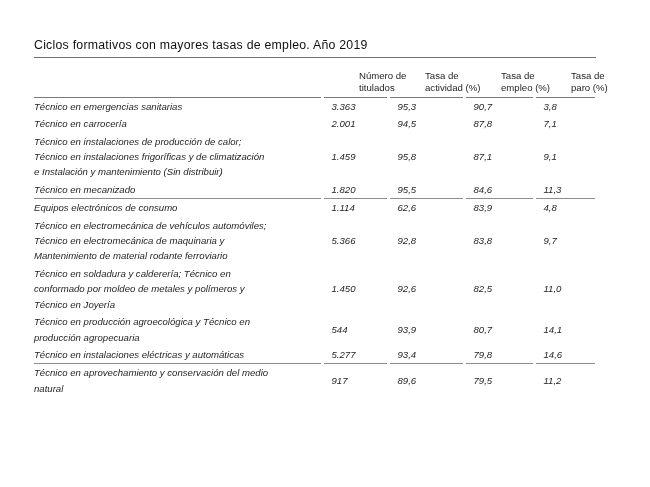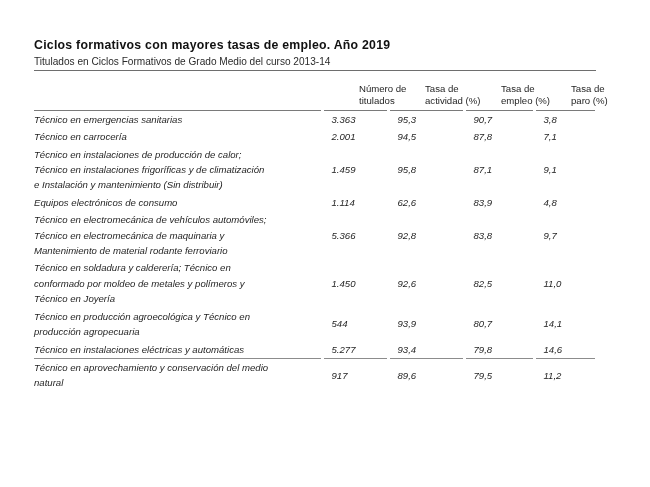--- a/index.html
+++ b/index.html
@@ -25,21 +25,21 @@
   .content {
     position: absolute;
     left: 34px;
     top: 38px;
     width: 562px;
   }
 
   
   .doc-title {
     font-size: 12.3px;
-    font-weight: bold;
+    font-weight: normal;
     color: #111111;
     letter-spacing: 0.25px;
     line-height: 15px;
     margin: 0 0 2px 0;
     white-space: nowrap;
   }
   .doc-subtitle-wrap {
     position: relative;
     padding-bottom: 3px;
     margin-bottom: 0px;
@@ -131,21 +131,20 @@
 </style>
 </head>
 <body>
 
 <div class="page">
   <div class="content">
 
     <h1 class="doc-title">Ciclos formativos con mayores tasas de empleo. Año 2019</h1>
 
     <div class="doc-subtitle-wrap">
-      <p class="doc-subtitle">Titulados en Ciclos Formativos de Grado Medio del curso 2013-14</p>
       <div class="subtitle-rule"></div>
     </div>
 
     <table class="data-table">
       <colgroup>
         <col class="c-label">
         <col class="c-num">
         <col class="c-act">
         <col class="c-emp">
         <col class="c-paro">
@@ -194,20 +193,29 @@
             <td class="label">
               <span class="ln">Técnico en instalaciones de producción de calor;</span>
               <span class="ln">Técnico en instalaciones frigoríficas y de climatización</span>
               <span class="ln">e Instalación y mantenimiento (Sin distribuir)</span>
             </td>
             <td class="num">1.459</td>
             <td class="num">95,8</td>
             <td class="num">87,1</td>
             <td class="num">9,1</td>
           </tr>
+          <tr class="ruled">
+            <td class="label">
+              <span class="ln">Técnico en mecanizado</span>
+            </td>
+            <td class="num">1.820</td>
+            <td class="num">95,5</td>
+            <td class="num">84,6</td>
+            <td class="num">11,3</td>
+          </tr>
           <tr>
             <td class="label">
               <span class="ln">Equipos electrónicos de consumo</span>
             </td>
             <td class="num">1.114</td>
             <td class="num">62,6</td>
             <td class="num">83,9</td>
             <td class="num">4,8</td>
           </tr>
           <tr>

